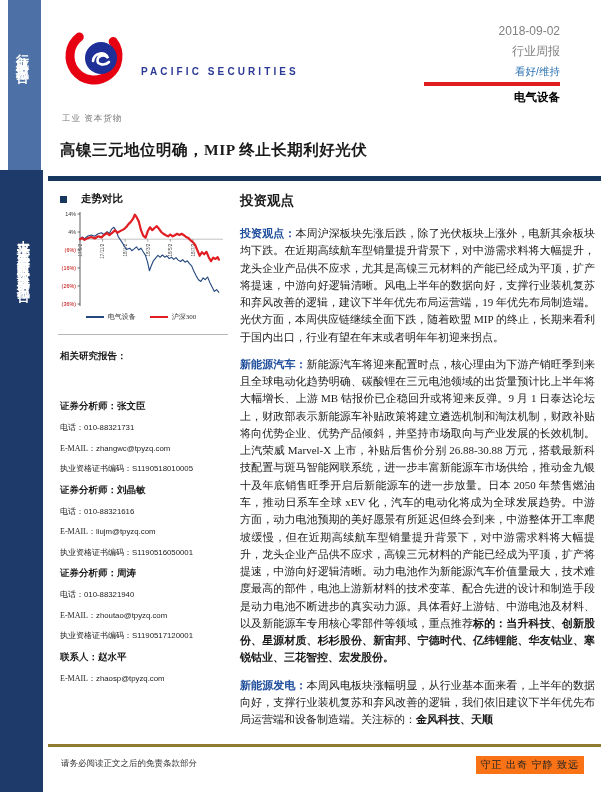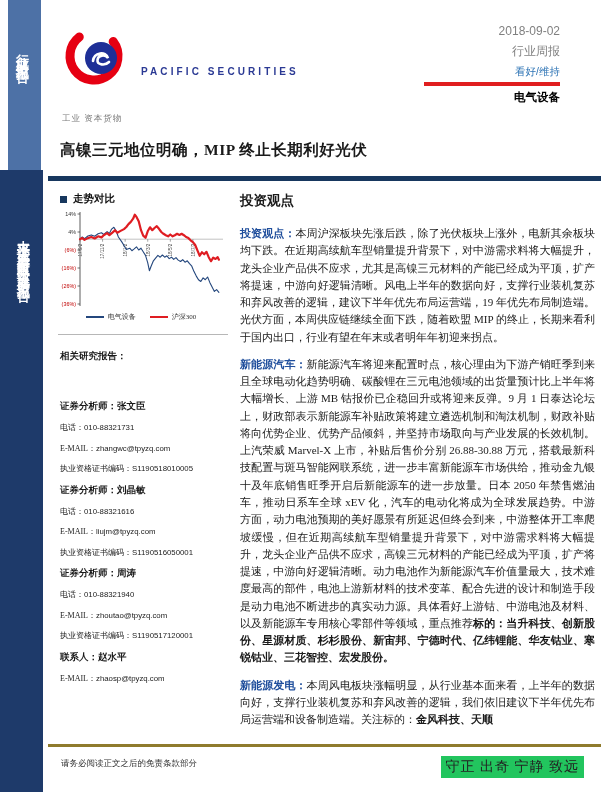--- a/index.html
+++ b/index.html
@@ -20,21 +20,21 @@
            font-family:"Liberation Sans",sans-serif;font-weight:bold;}
   .hmeta{position:absolute;right:52px;top:24px;text-align:right;font-family:"Liberation Sans",sans-serif;}
   .hmeta .gray{font-size:12px;color:#808080;margin-bottom:5px;}
   .hmeta .rating{font-size:10.5px;color:#2e74b5;margin-bottom:3px;}
   .hmeta .redline{width:136px;height:3.5px;background:#e01e1f;margin:0 0 4px auto;}
   .hmeta .industry{font-size:11.5px;font-weight:bold;color:#000;}
   .crumb{position:absolute;left:62px;top:113px;font-size:8.5px;color:#7a7a7a;letter-spacing:1px;}
   .doc-title{position:absolute;left:60px;top:140px;font-size:15.5px;font-weight:bold;letter-spacing:0.5px;}
   .navy-rule{position:absolute;left:48px;top:176px;width:553px;height:4.5px;background:#17375e;}
   
-  .sec-title{position:absolute;left:60px;top:192px;display:flex;align-items:center;gap:6px;
+  .sec-title{position:absolute;left:60px;top:192px;display:flex;align-items:center;gap:14px;
              font-size:10.5px;font-weight:bold;color:#111;}
   .bullet{width:7px;height:7px;background:#17375e;display:inline-block;}
   .chart{position:absolute;left:58px;top:208px;width:166px;height:100px;}
   .legend{position:absolute;left:58px;top:312px;width:166px;display:flex;justify-content:center;
           gap:14px;font-size:7px;color:#333;align-items:center;}
   .legend-item{display:flex;align-items:center;gap:4px;}
   .legend-swatch{display:inline-block;width:18px;background:#333;}
   .left-divider{position:absolute;left:58px;top:334px;width:170px;border-top:1px solid #b7b7b7;}
   .related-heading{position:absolute;left:60px;top:350px;font-size:9.5px;font-weight:bold;}
   .analysts{position:absolute;left:60px;top:396px;width:172px;}
@@ -43,22 +43,22 @@
   .a-line .val{font-family:"Liberation Sans",sans-serif;font-size:7.8px;}
   
   .right-col{position:absolute;left:240px;top:192px;width:362px;}
   .summary-heading{font-size:13.5px;font-weight:bold;margin:0 0 15px 0;}
   .para{font-size:11px;line-height:1.57;text-align:justify;margin:0 7px 10px 0;}
   .para .lead{color:#1f4e9c;font-weight:bold;}
   .para strong{font-weight:bold;}
   
   .gold-rule{position:absolute;left:48px;top:744px;width:553px;height:2.5px;background:#8f7b2d;}
   .footer-left{position:absolute;left:61px;top:758px;font-size:8.5px;color:#333;}
-  .footer-right{position:absolute;right:28px;top:756px;font-size:14px;color:#222;
-                background:#22c55e;padding:2px 5px;letter-spacing:1px;}
+  .footer-right{position:absolute;right:28px;top:756px;font-size:10px;color:#222;
+                background:#f97316;padding:2px 5px;letter-spacing:1px;}
 </style>
 </head>
 <body>
 
 <div id="page">
 
   <div class="side-dark"></div>
   <div class="side-light"></div>
   <div class="vtext top">行业研究报告</div>
   <div class="vtext bottom">太平洋证券股份有限公司证券研究报告</div>

